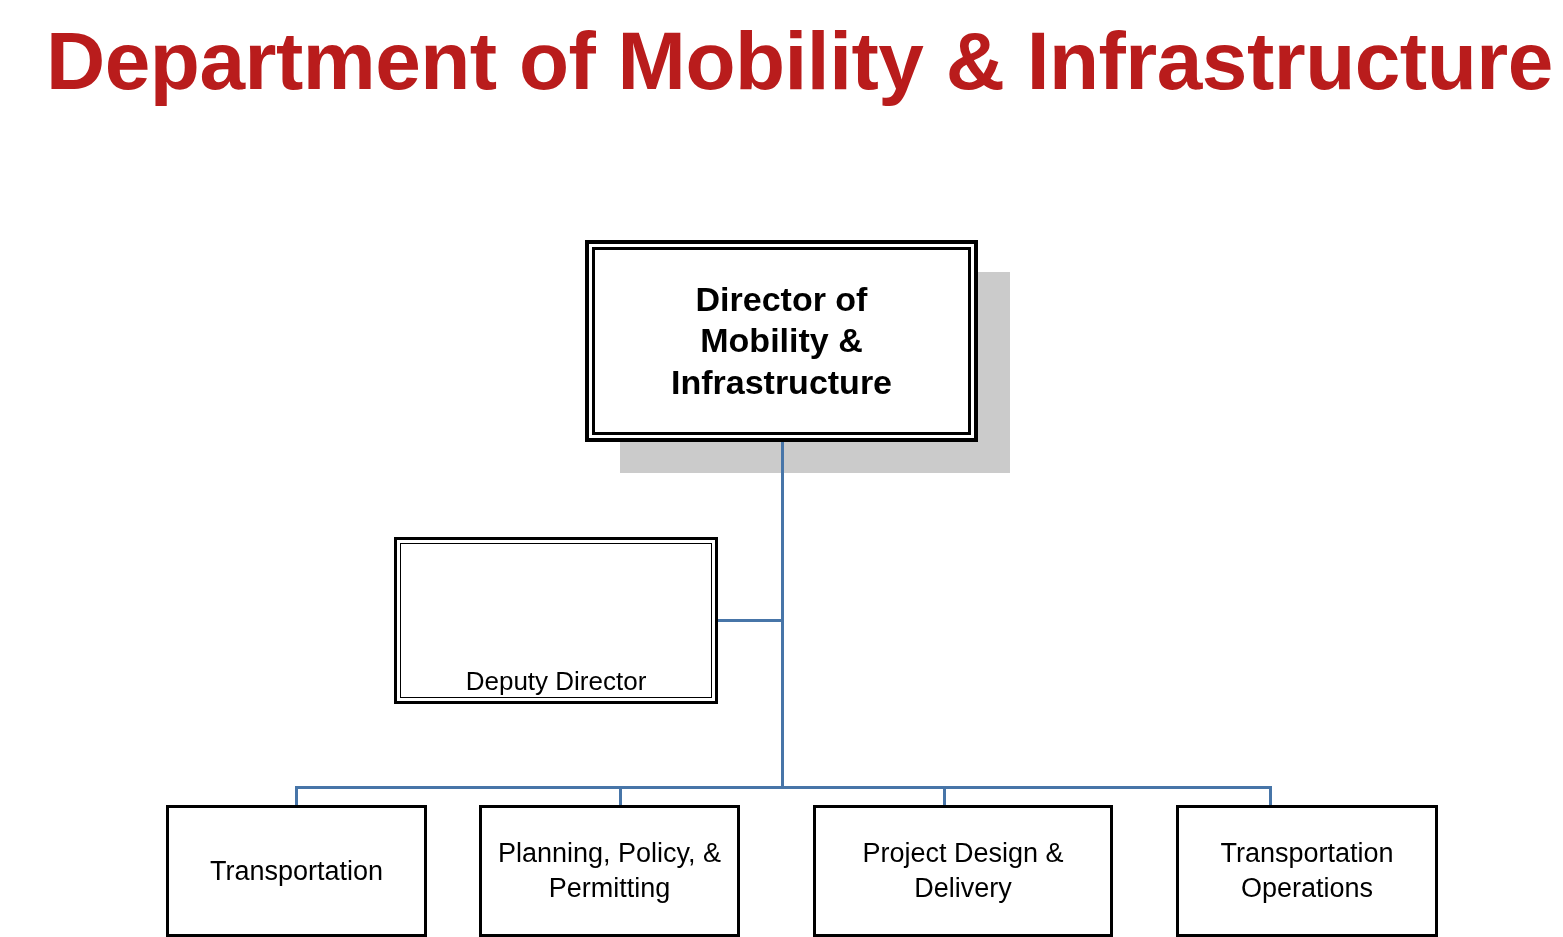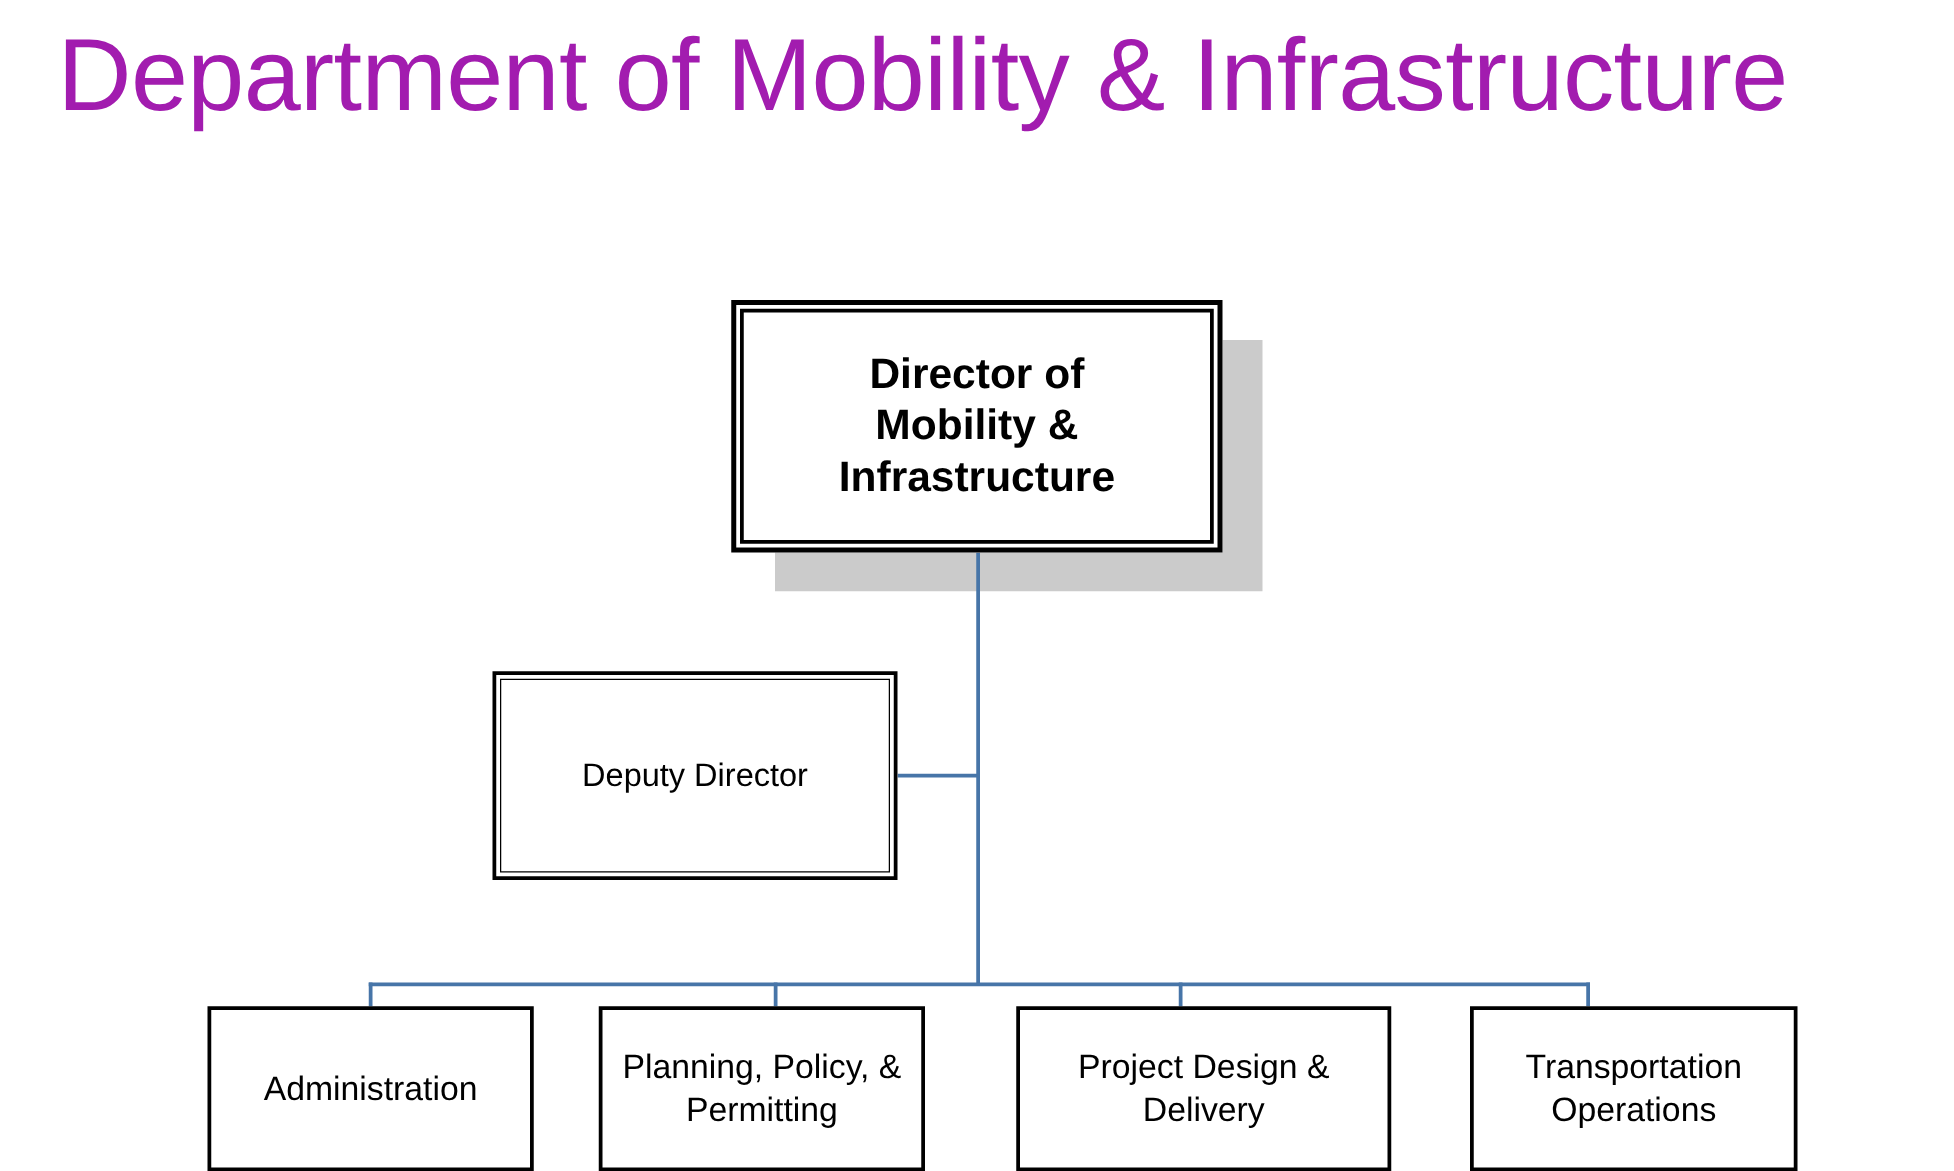--- a/index.html
+++ b/index.html
@@ -20,24 +20,24 @@
   }
 
   
   #chart-title {
     position: absolute;
     left: 46px;
     top: 20px;
     width: 1480px;
     font-size: 82px;
     line-height: 1.0;
-    font-weight: 400;
+    font-weight: 700;
     letter-spacing: -0.5px;
     white-space: nowrap;
-    color: #a21caf;
+    color: #b91c1c;
   }
 
   
   .conn {
     position: absolute;
     background: #4775A8;
   }
   .conn-v { width: 3px; }
   .conn-h { height: 3px; }
 
@@ -99,21 +99,21 @@
     height: 167px;
     border: 3px solid #000000;
     padding: 3px;
   }
   #node-deputy .frame {
     width: 100%;
     height: 100%;
     box-sizing: border-box;
     border: 1px solid #000000;
     display: flex;
-    align-items: center;
+    align-items: flex-end;
     justify-content: center;
   }
   #node-deputy .node-text {
     font-size: 26px;
     font-weight: 400;
     line-height: 1.2;
   }
 
   
   .node-division {
@@ -155,21 +155,21 @@
     </div>
   </div>
 
   <div id="node-deputy" class="node">
     <div class="frame">
       <div class="node-inner node-text">Deputy Director</div>
     </div>
   </div>
 
   <div class="node node-division" style="left:166px; width:261px;">
-    <div class="node-inner node-text">Administration</div>
+    <div class="node-inner node-text">Transportation</div>
   </div>
 
   <div class="node node-division" style="left:479px; width:261px;">
     <div class="node-inner node-text">Planning, Policy, &amp; Permitting</div>
   </div>
 
   <div class="node node-division" style="left:813px; width:300px;">
     <div class="node-inner node-text">Project Design &amp; Delivery</div>
   </div>
 

